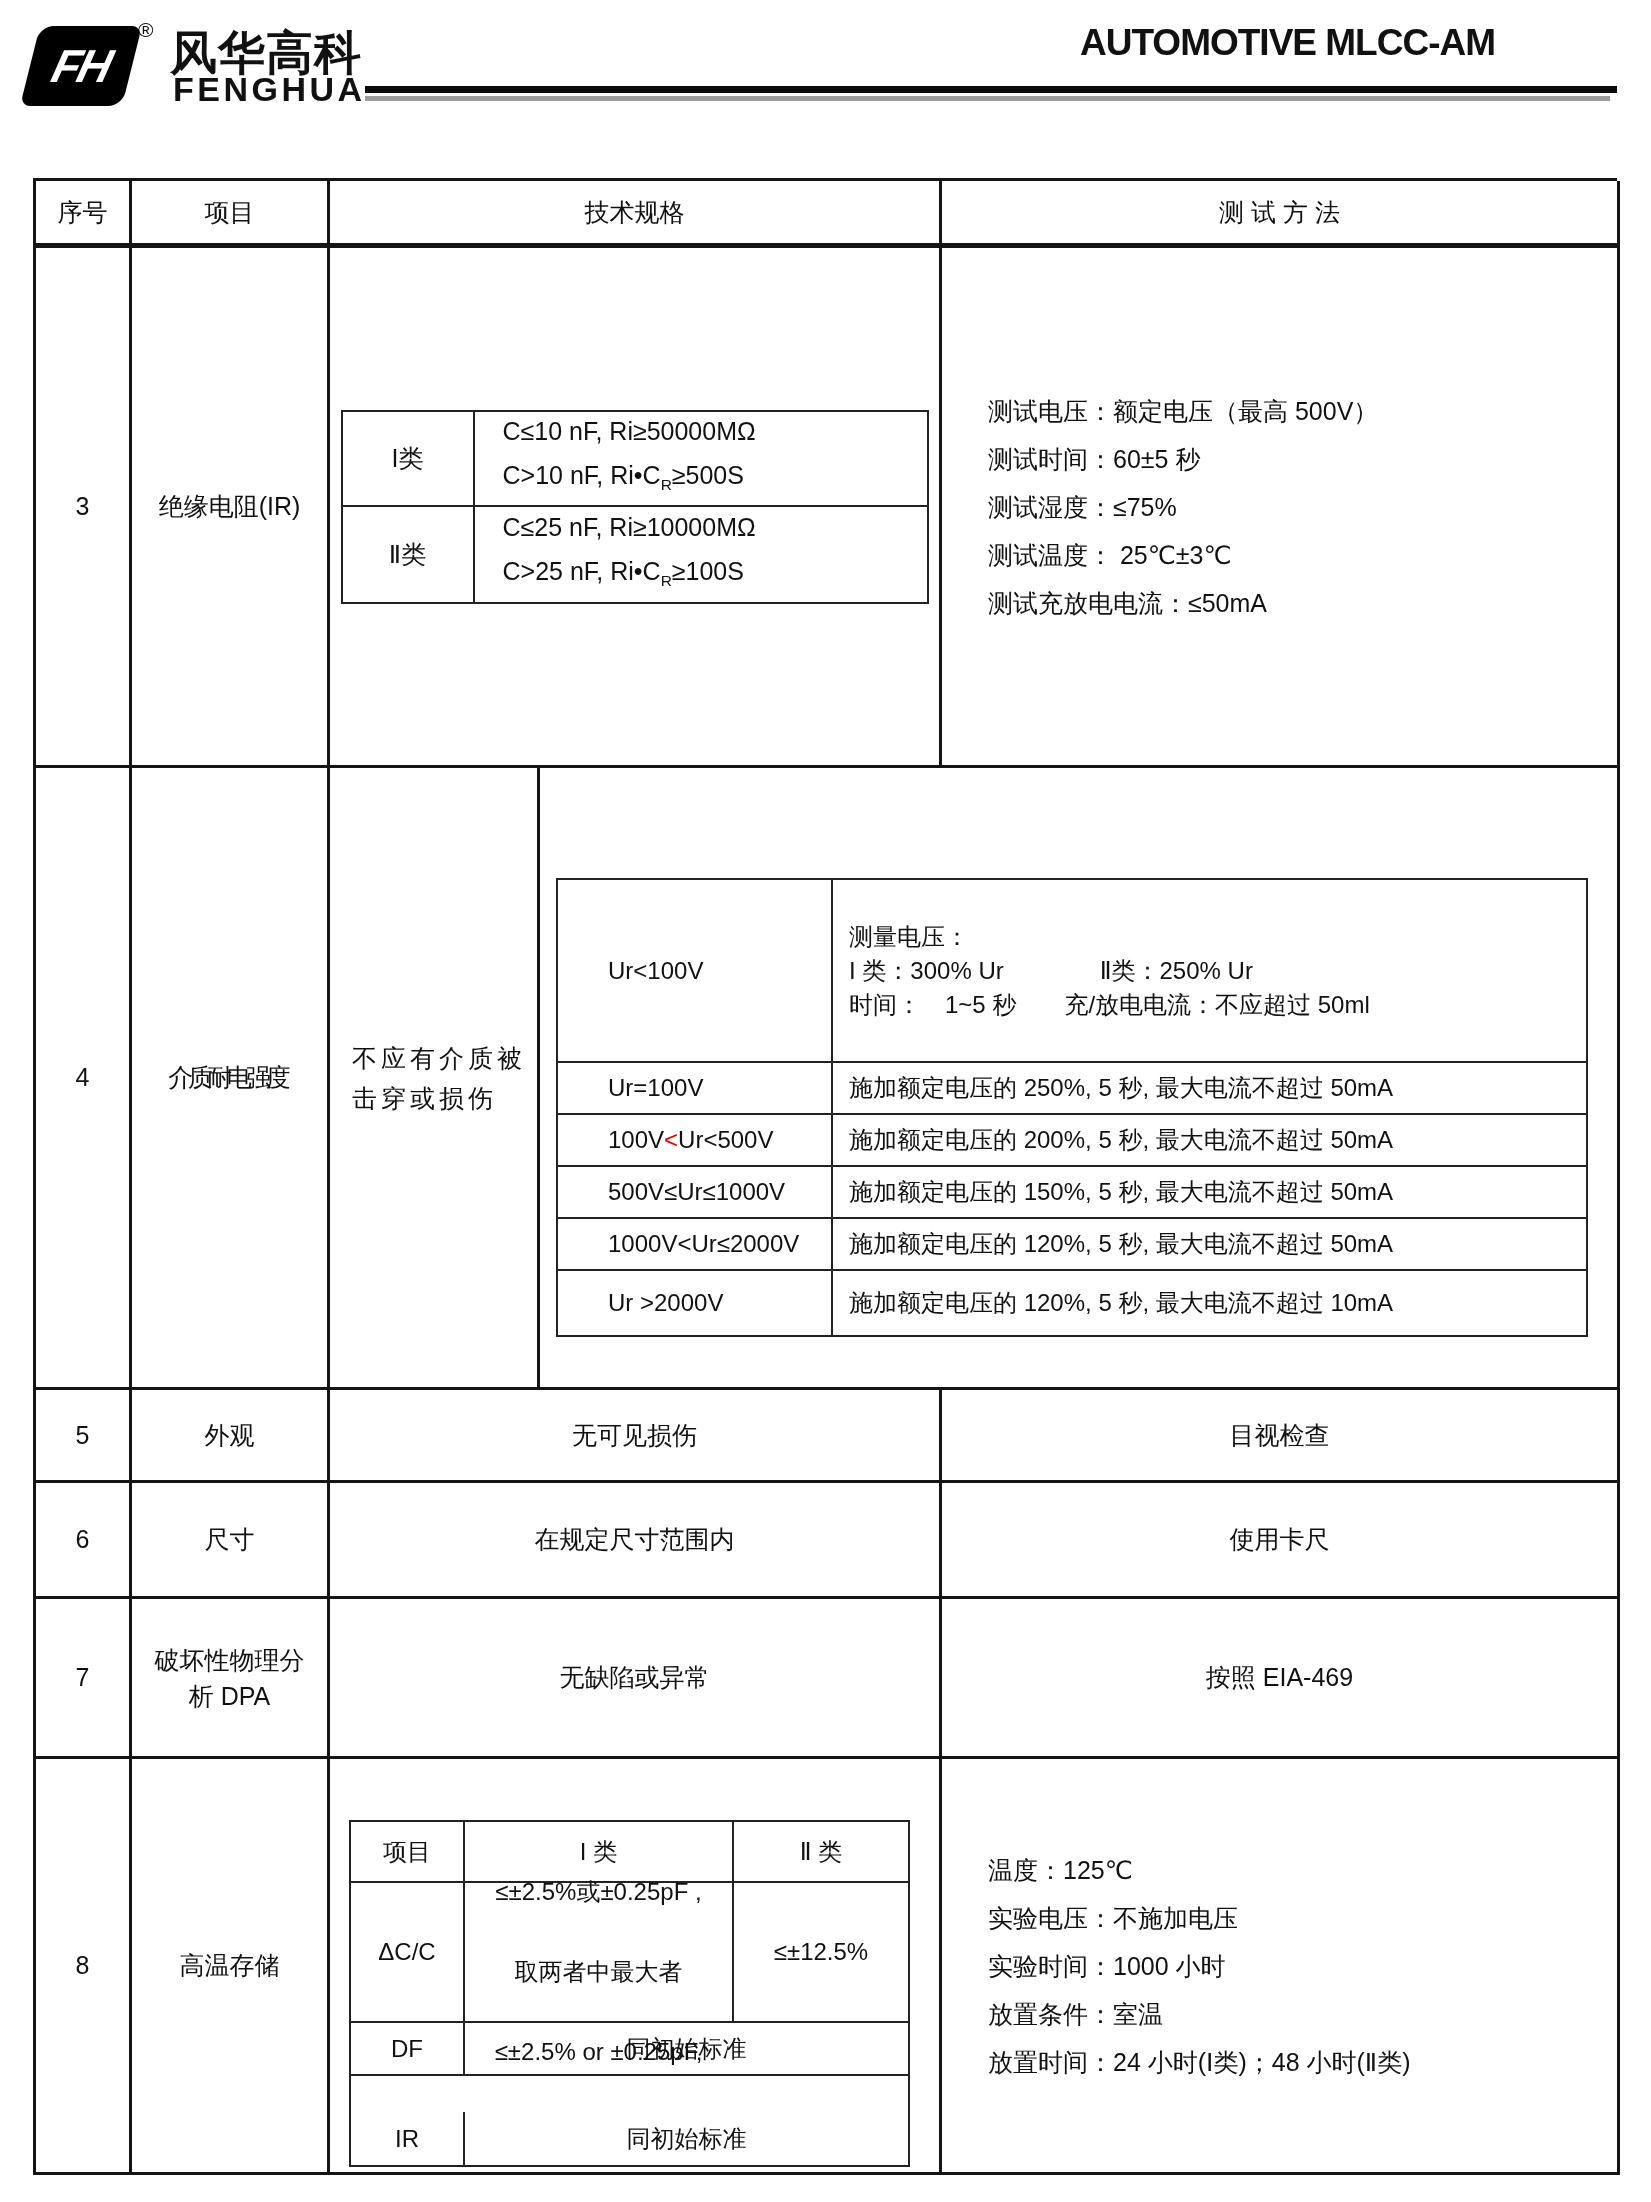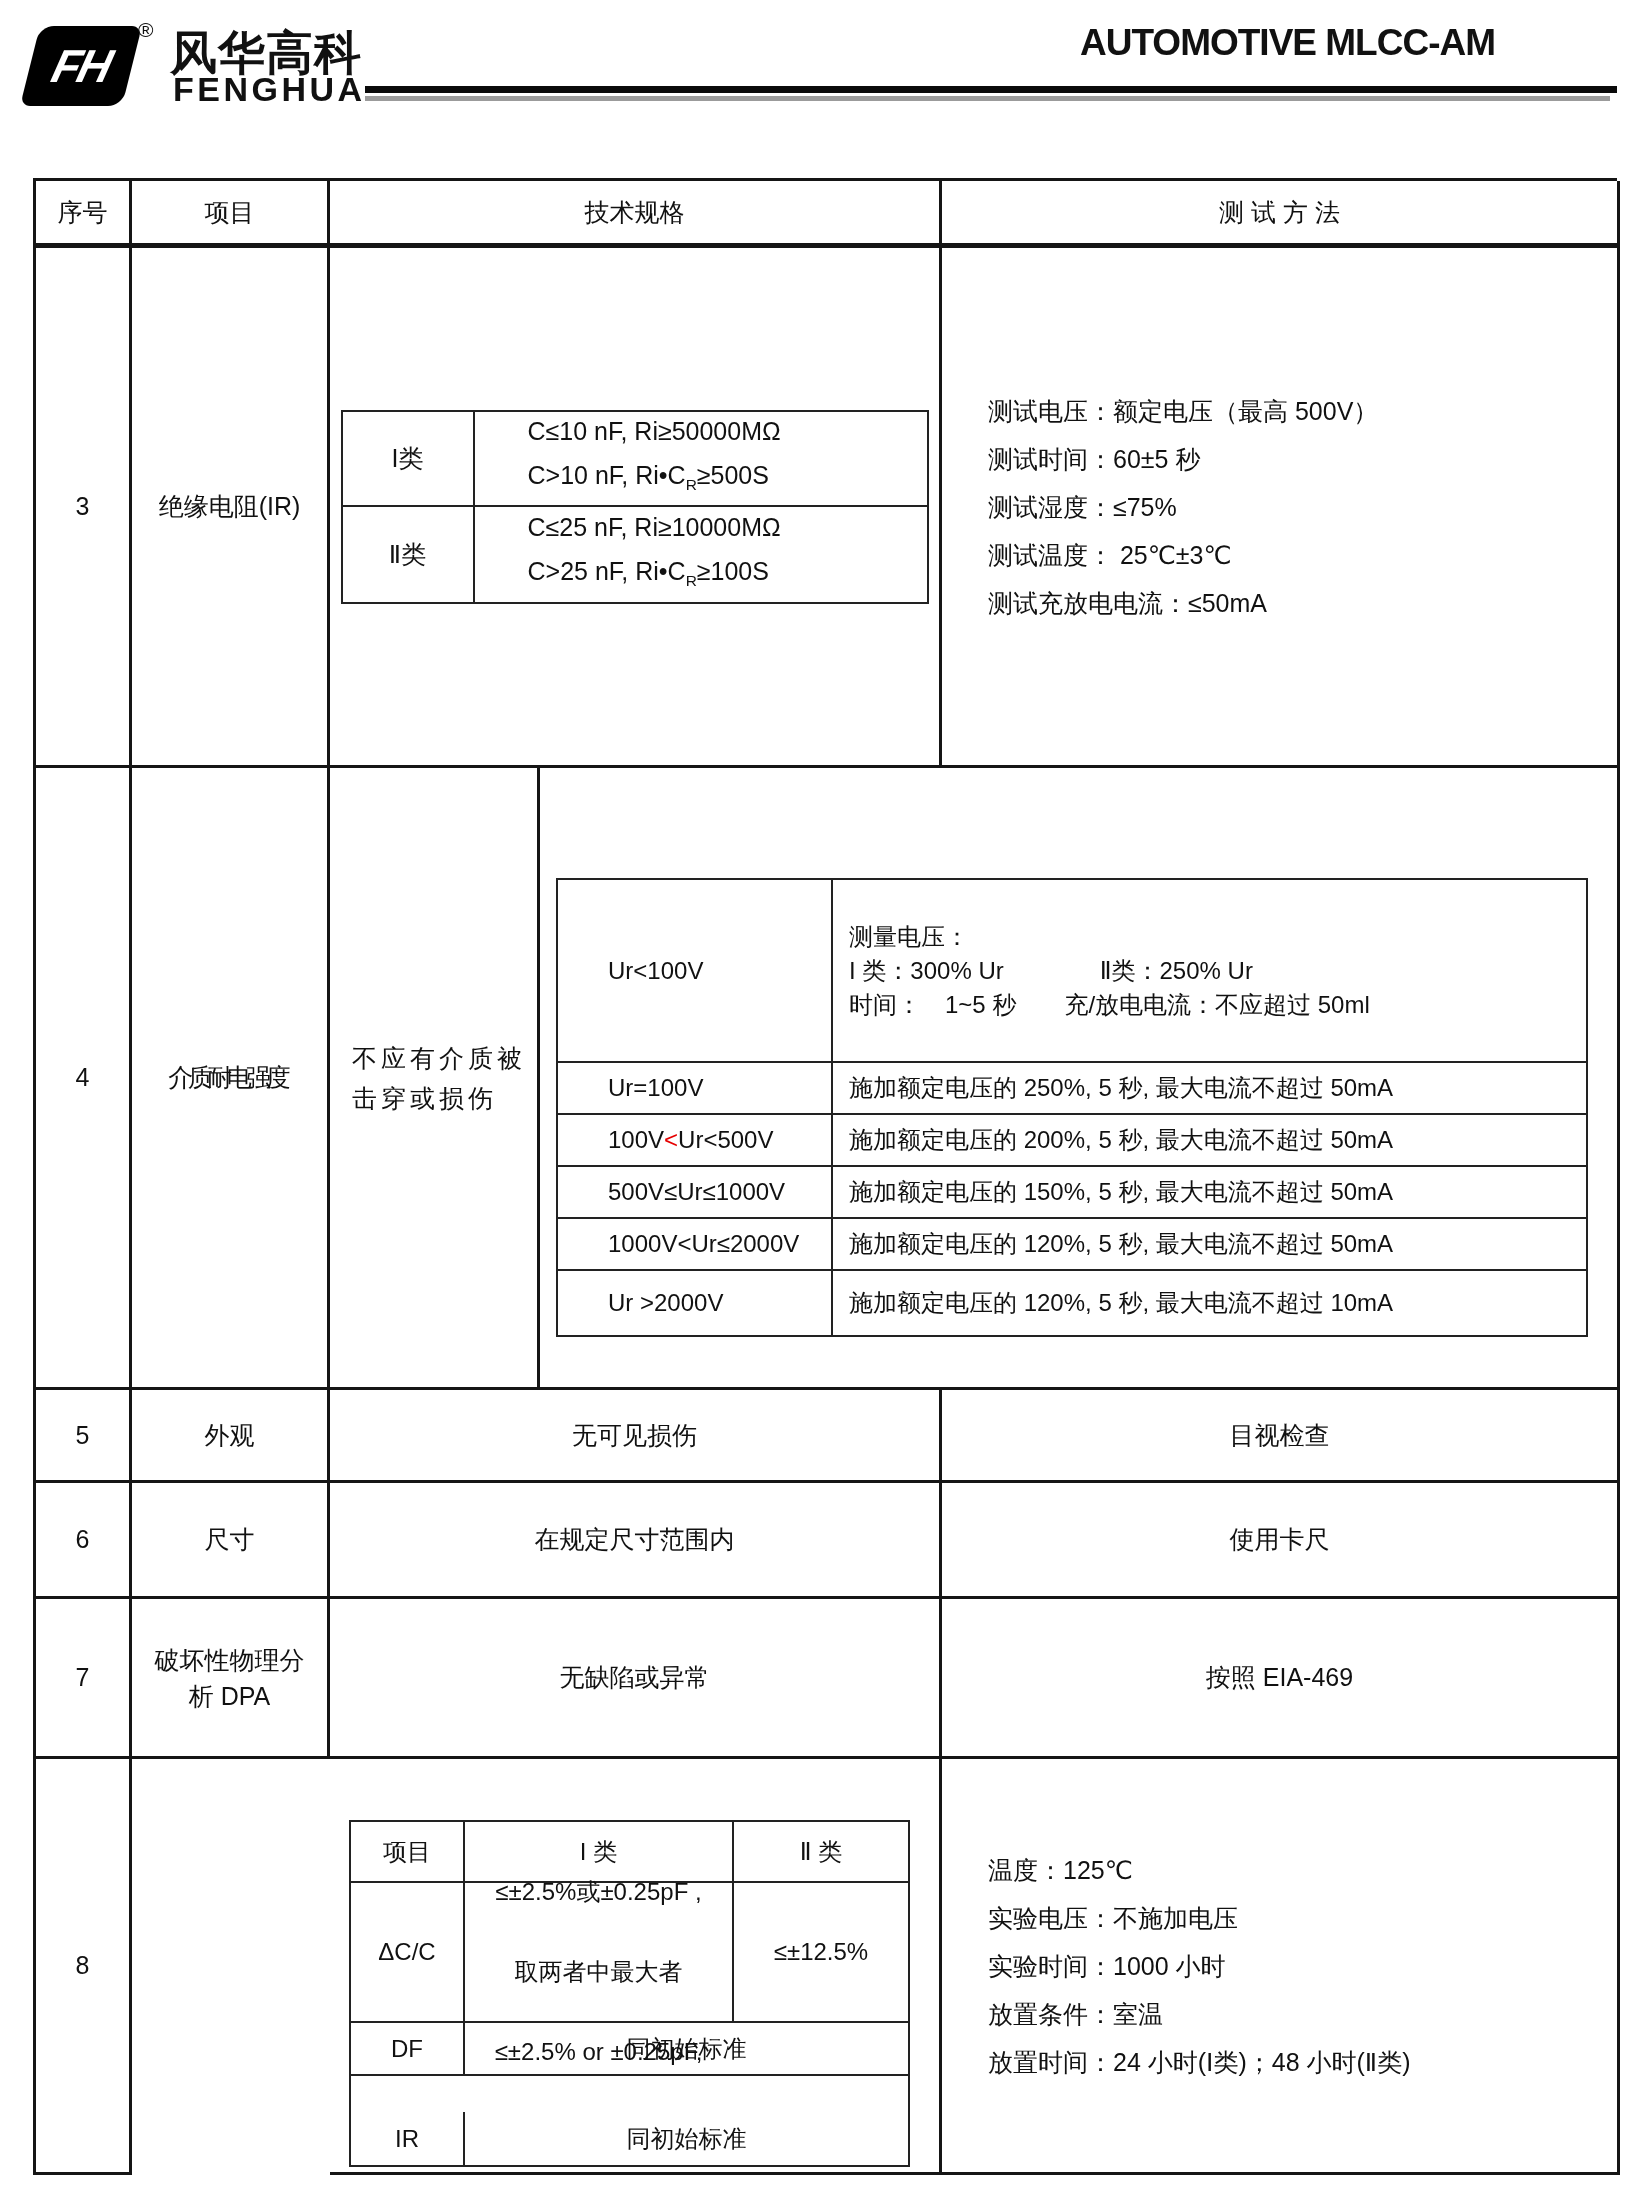--- a/index.html
+++ b/index.html
@@ -39,21 +39,21 @@
   .notecell { align-items:flex-start; text-align:left; padding-left:22px; }
   .notecell div { line-height:40px; letter-spacing:4px; }
   .red { color:#e60000; }
   sub { font-size:0.62em; }
 
   
   .nt3 { width:588px; border:2px solid #222; }
   .nt3-row { display:flex; border-bottom:2px solid #222; height:95px; }
   .nt3-row:last-child { border-bottom:none; }
   .nt3-lbl { flex:0 0 132px; border-right:2px solid #222; display:flex; align-items:center; justify-content:center; font-size:25px; }
-  .nt3-val { flex:1; display:flex; flex-direction:column; justify-content:center; padding-left:28px;margin-left:25px; }
+  .nt3-val { flex:1; display:flex; flex-direction:column; justify-content:center; padding-left:28px; }
   .nt3-val div { line-height:44px; font-size:25px; white-space:nowrap; text-align:left; }
 
   
   .nt4 { position:absolute; left:16px; top:110px; width:1032px; border:2px solid #222; }
   .nt4-row { display:flex; border-bottom:2px solid #222; }
   .nt4-row:last-child { border-bottom:none; }
   .nt4-lbl { flex:0 0 245px; border-right:2px solid #222; display:flex; align-items:center; padding-left:20px; font-size:24px; white-space:nowrap;margin-left:30px; }
   .nt4-val { flex:1; display:flex; flex-direction:column; justify-content:center; padding-left:16px; text-align:left; }
   .nt4-val div { line-height:34px; font-size:24px; white-space:nowrap; }
   .nt4-r1 { height:183px; }
@@ -190,20 +190,21 @@
 
     <div class="cell">7</div>
     <div class="cell">
       <div class="two-line">破坏性物理分</div>
       <div class="two-line">析 DPA</div>
     </div>
     <div class="cell span34">无缺陷或异常</div>
     <div class="cell">按照 EIA-469</div>
 
     <div class="cell">8</div>
+    <div class="cell">高温存储</div>
     <div class="cell span34">
       <div class="nt8">
         <div class="nt8-row nt8-h">
           <div class="nt8-c1">项目</div>
           <div class="nt8-c2">I 类</div>
           <div class="nt8-c3">Ⅱ 类</div>
         </div>
         <div class="nt8-row nt8-dcc">
           <div class="nt8-c1">ΔC/C</div>
           <div class="nt8-c2">

